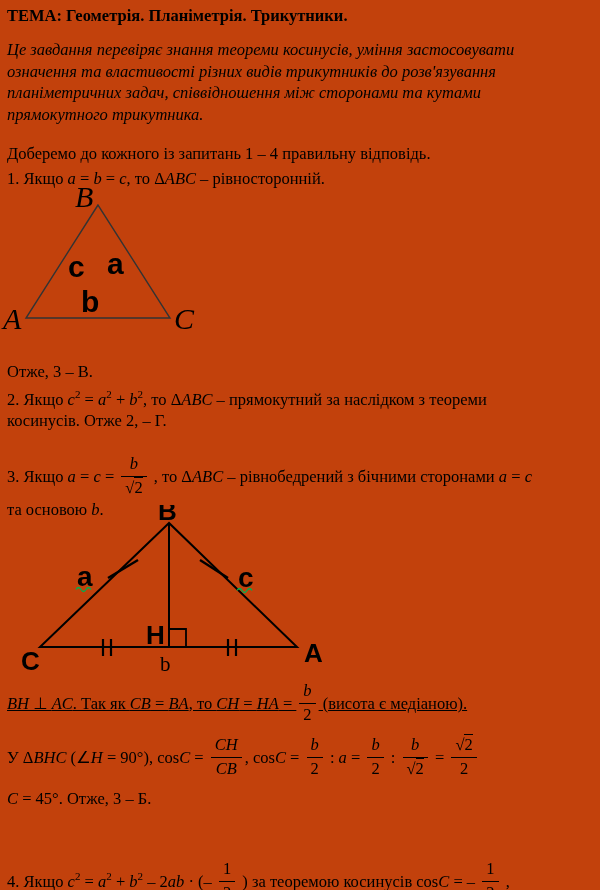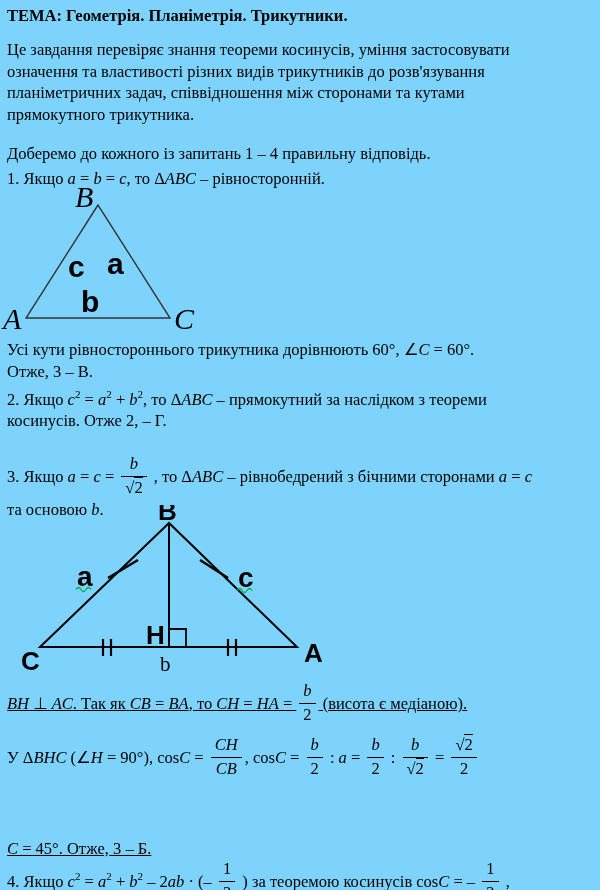--- a/index.html
+++ b/index.html
@@ -1,17 +1,17 @@
 <!DOCTYPE html>
 <html><head>
 <meta charset="utf-8">
 <style>
   html,body{margin:0;padding:0;background:#ffffff;}
   body{width:600px;height:890px;font-family:"Liberation Serif",serif;color:#000;}
-  #page{position:relative;width:600px;height:890px;background:#7dd3fc;overflow:hidden;}
+  #page{position:relative;width:600px;height:890px;background:#c2410c;overflow:hidden;}
   .tl{position:absolute;left:7px;width:590px;font-size:16.5px;line-height:21.5px;color:#000;}
   .title{font-weight:bold;font-size:16.5px;}
   i{font-style:italic;}
   sup{font-size:11px;}
   .frac{display:inline-block;vertical-align:middle;text-align:center;margin:0 3px;position:relative;top:-2px;line-height:1;}
   .frac .num{display:block;padding:1px 4px 3px;border-bottom:1px solid #000;}
   .frac .den{display:block;padding:3px 4px 1px;}
   .sqrt{white-space:nowrap;}
   .sqrt .radicand{border-top:1px solid #000;}
   svg{position:absolute;left:0;}
@@ -22,37 +22,36 @@
   .t2-side{font-family:"Liberation Sans",sans-serif;font-weight:bold;font-size:28px;}
   .t2-serif{font-family:"Liberation Serif",serif;font-size:21px;}
 </style>
 </head>
 <body>
 
 <div id="page">
 
   <div class="tl title" style="top:5px;">ТЕМА: Геометрія. Планіметрія. Трикутники.</div>
 
-  <div class="tl" style="top:39px;">Це завдання перевіряє знання теореми косинусів, уміння застосовувати<br>означення та властивості різних видів трикутників до розв'язування<br>планіметричних задач, співвідношення між сторонами та кутами<br>прямокутного трикутника.</div>
+  <div class="tl" style="top:39px;font-style:italic;">Це завдання перевіряє знання теореми косинусів, уміння застосовувати<br>означення та властивості різних видів трикутників до розв'язування<br>планіметричних задач, співвідношення між сторонами та кутами<br>прямокутного трикутника.</div>
 
   <div class="tl" style="top:143px;">Доберемо до кожного із запитань 1 – 4 правильну відповідь.</div>
 
   <div class="tl" style="top:151px;margin-top:17px;">1. Якщо <i>a</i> = <i>b</i> = <i>c</i>, то Δ<i>ABC</i> – рівносторонній.</div>
 
   <svg style="top:180px;" width="230" height="158">
     <polygon points="98,25 26,138 170,138" fill="none" stroke="#333333" stroke-width="1.4"></polygon>
     <text x="75" y="27" class="v-serif">B</text>
     <text x="3" y="149" class="v-serif">A</text>
     <text x="174" y="149" class="v-serif">C</text>
     <text x="68" y="97" class="s-sans">c</text>
     <text x="107" y="94" class="s-sans">a</text>
     <text x="81" y="132" class="s-sans">b</text>
   </svg>
 
-  <div class="tl" style="top:339px;">Усі кути рівностороннього трикутника дорівнюють 60°, ∠<i>C</i> = 60°.</div>
   <div class="tl" style="top:361px;">Отже, 3 – В.</div>
 
   <div class="tl" style="top:384px;">2. Якщо <i>c</i><sup>2</sup> = <i>a</i><sup>2</sup> + <i>b</i><sup>2</sup>, то Δ<i>ABC</i> – прямокутний за наслідком з теореми<br>косинусів. Отже 2, – Г.</div>
 
   <div class="tl" style="top:457px;">3. Якщо <i>a</i> = <i>c</i> = <span class="frac"><span class="num"><i>b</i></span><span class="den"><span class="sqrt"><span>√</span><span class="radicand">2</span></span></span></span> , то Δ<i>ABC</i> – рівнобедрений з бічними сторонами <i>a</i> = <i>c</i><br>та основою <i>b</i>.</div>
 
   <svg style="top:505px;" width="345" height="178">
     <polygon points="169,18 40,142 297,142" fill="none" stroke="#000000" stroke-width="2"></polygon>
     <line x1="169" y1="18" x2="169" y2="142" stroke="#000000" stroke-width="2"></line>
     <polyline points="169,124 186,124 186,142" fill="none" stroke="#000000" stroke-width="1.8"></polyline>
@@ -70,17 +69,17 @@
     <text x="146" y="139" class="t2-sans">H</text>
     <text x="77" y="81" class="t2-side">a</text>
     <text x="238" y="82" class="t2-side">c</text>
     <text x="160" y="166" class="t2-serif">b</text>
   </svg>
 
   <div class="tl" style="top:684px;text-decoration:underline;"><i>BH</i> ⊥ <i>AC</i>. Так як <i>CB</i> = <i>BA</i>, то <i>CH</i> = <i>HA</i> = <span class="frac"><span class="num"><i>b</i></span><span class="den">2</span></span> (висота є медіаною).</div>
 
   <div class="tl" style="top:738px;">У Δ<i>BHC</i> (∠<i>H</i> = 90°), cos<i>C</i> = <span class="frac"><span class="num"><i>CH</i></span><span class="den"><i>CB</i></span></span>,  cos<i>C</i> = <span class="frac"><span class="num"><i>b</i></span><span class="den">2</span></span> : <i>a</i> = <span class="frac"><span class="num"><i>b</i></span><span class="den">2</span></span> : <span class="frac"><span class="num"><i>b</i></span><span class="den"><span class="sqrt"><span>√</span><span class="radicand">2</span></span></span></span> = <span class="frac"><span class="num"><span class="sqrt"><span>√</span><span class="radicand">2</span></span></span><span class="den">2</span></span></div>
 
-  <div class="tl" style="top:838px;text-decoration:underline;"><i>C</i> = 45°. Отже, 3 – Б.</div>
+  <div class="tl" style="top:788px;"><i>C</i> = 45°. Отже, 3 – Б.</div>
 
   <div class="tl" style="top:862px;">4. Якщо <i>c</i><sup>2</sup> = <i>a</i><sup>2</sup> + <i>b</i><sup>2</sup> – 2<i>ab</i> · (– <span class="frac"><span class="num">1</span><span class="den">2</span></span> ) за теоремою косинусів cos<i>C</i> = – <span class="frac"><span class="num">1</span><span class="den">2</span></span> ,<br>∠<i>C</i> = 120°. Отже, 4 – Д.</div>
 
 </div>
 
 </body></html>

